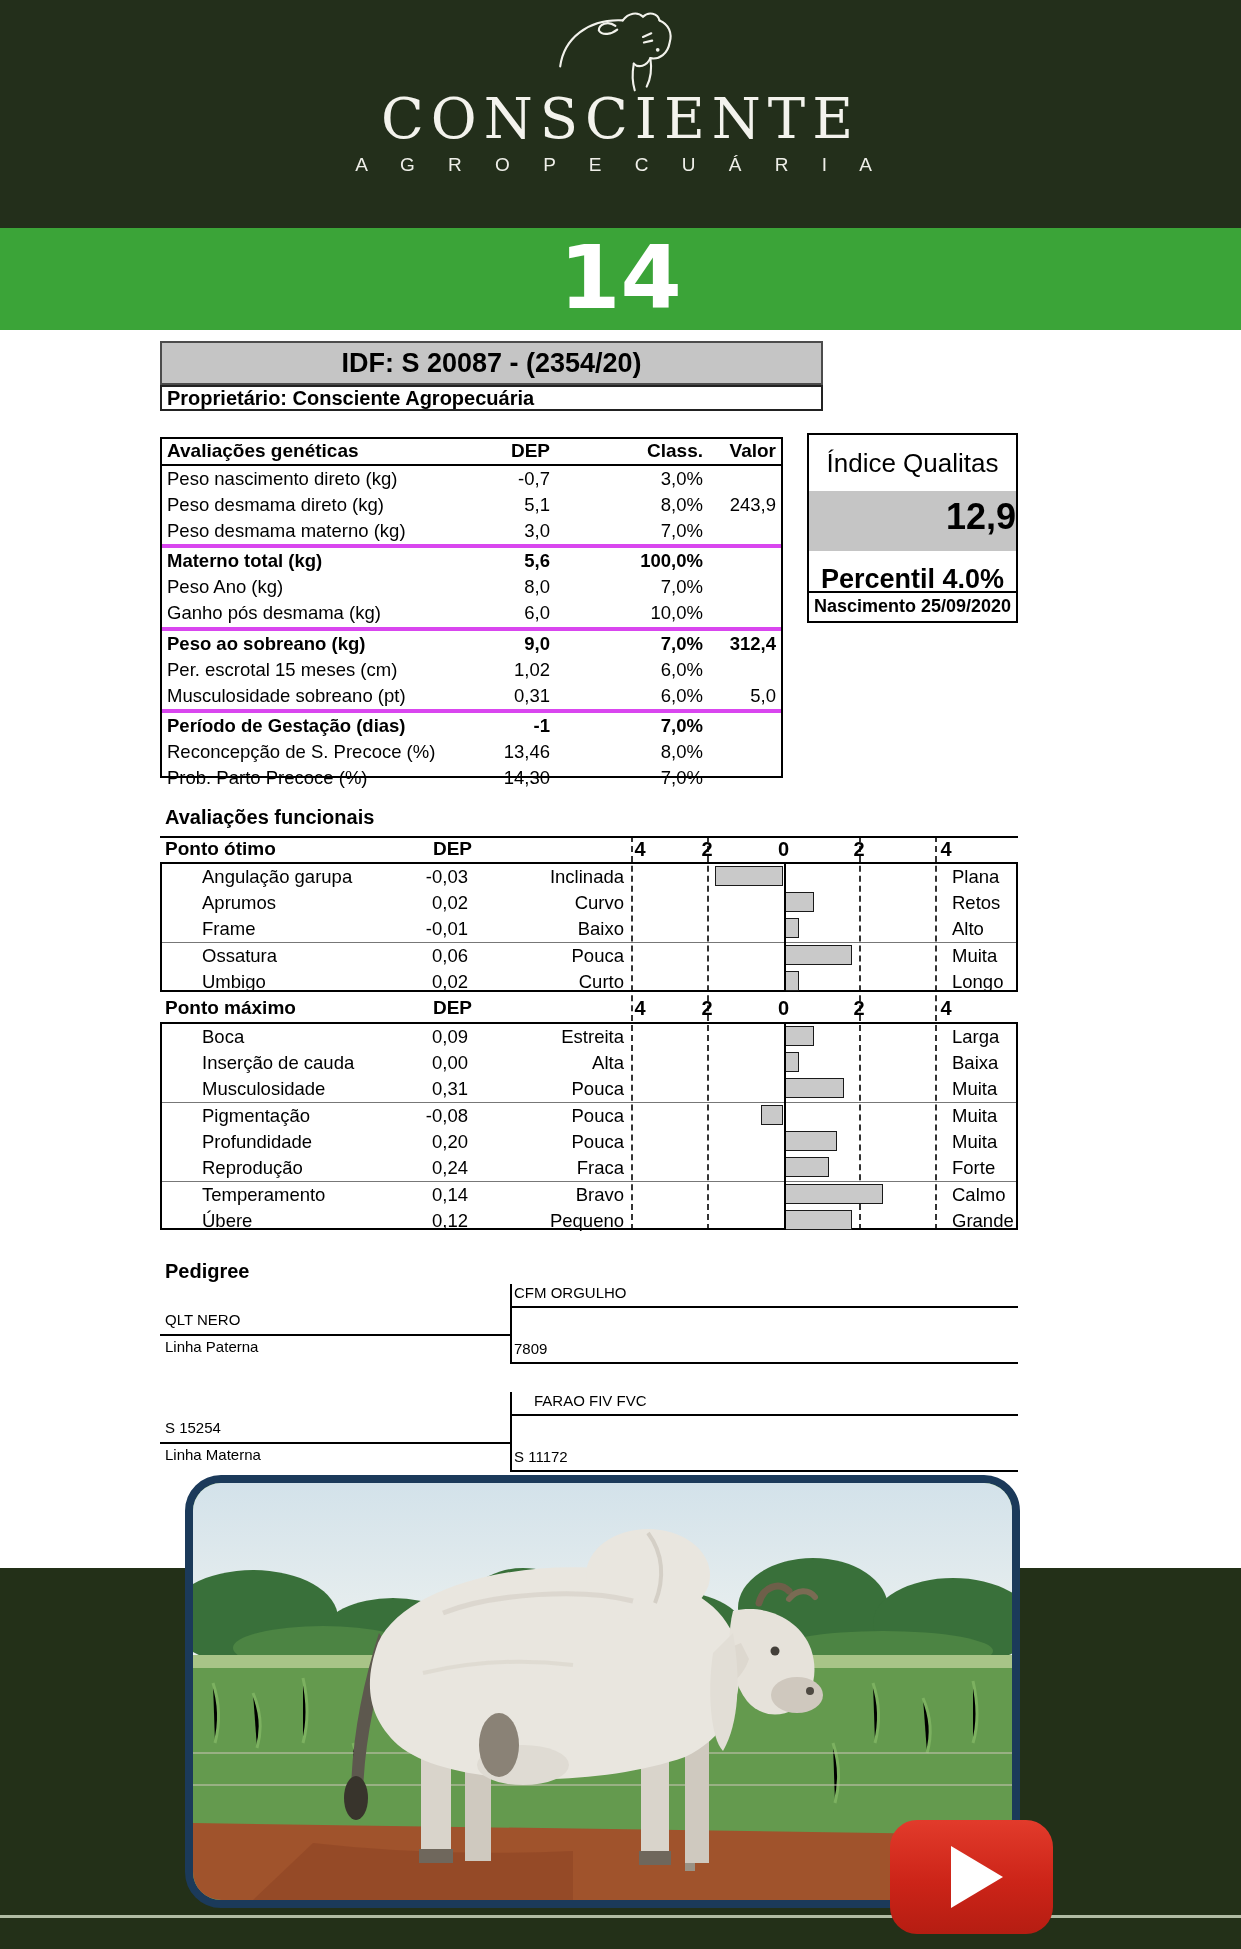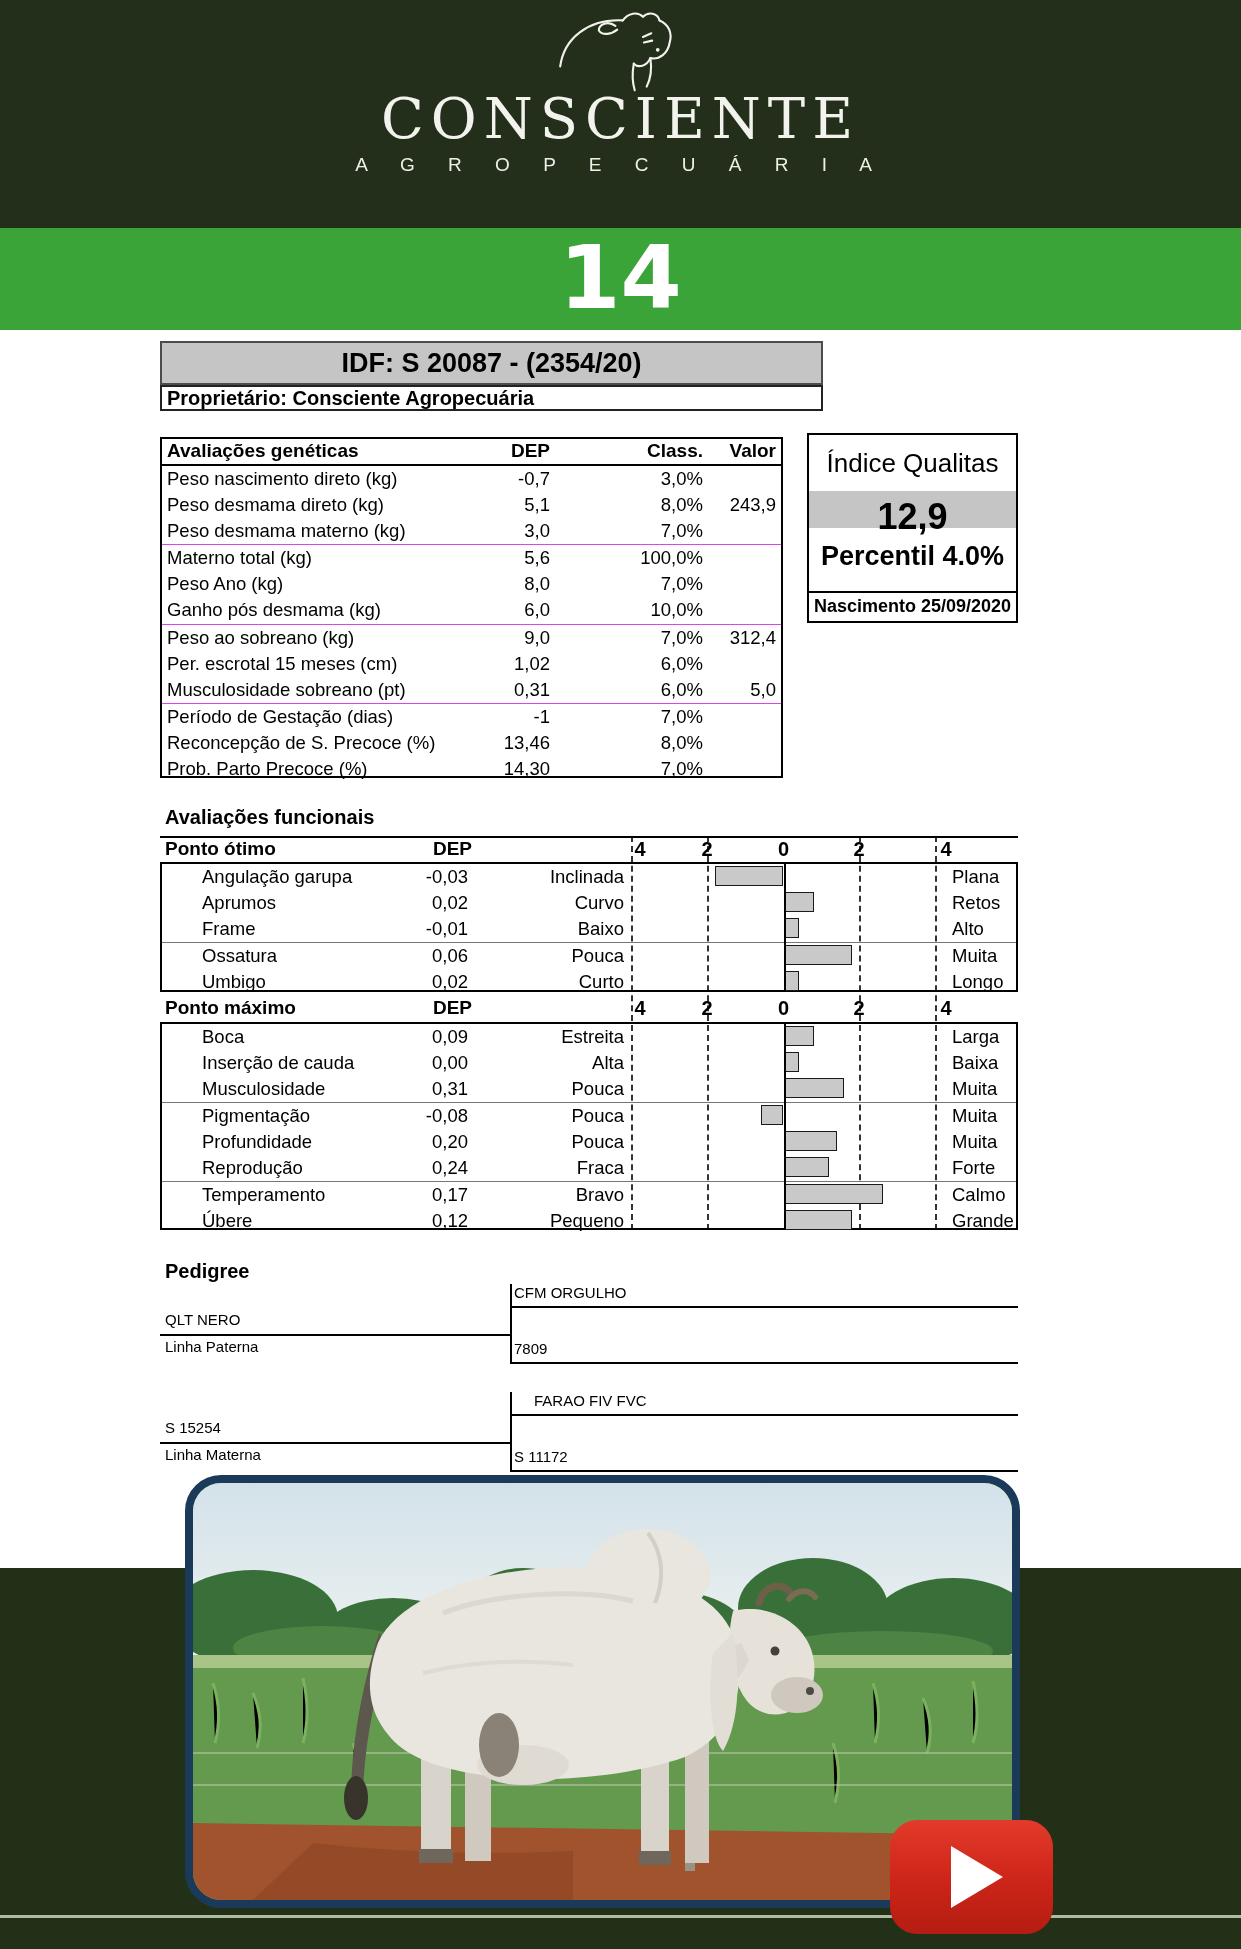--- a/index.html
+++ b/index.html
@@ -26,28 +26,28 @@
   
   .gentab{position:absolute;left:160px;top:437px;width:623px;height:341px;
     border:2px solid #000;box-sizing:border-box;}
   .genhead{position:relative;height:25px;border-bottom:2px solid #000;font-weight:bold;font-size:19px;}
   .genhead .t{position:absolute;left:5px;top:1px;}
   .gen-dep{position:absolute;right:231px;top:1px;width:120px;text-align:right;}
   .gen-cls{position:absolute;right:78px;top:1px;width:110px;text-align:right;}
   .gen-val{position:absolute;right:5px;top:1px;width:92px;text-align:right;}
   .genbody{position:relative;}
   .genrow{position:relative;height:26.1px;font-size:18.5px;}
-  .genrow.sep{border-top:1px solid #d946ef;}
+  .genrow.sep{border-top:4px solid #d946ef;font-weight:bold;}
   .genrow .lbl{position:absolute;left:5px;top:2px;}
   .genrow span.v{top:2px;}
   
   .qbox{position:absolute;left:807px;top:433px;width:211px;}
   .qmain{border:2px solid #000;box-sizing:border-box;height:160px;background:#fff;}
   .qtitle{height:56px;line-height:56px;text-align:center;font-weight:normal;font-size:26px;}
-  .qgray{height:37px;background:#c5c5c5;text-align:center;line-height:52px;
+  .qgray{height:60px;background:#c5c5c5;text-align:right;line-height:52px;
     font-size:36px;font-weight:bold;}
   .qperc{height:52px;text-align:center;line-height:56px;font-size:27px;font-weight:bold;}
   .qbirth{border:2px solid #000;border-top:0;box-sizing:border-box;height:30px;
     line-height:27px;padding-left:5px;font-size:18px;font-weight:bold;}
   .qpeso{border:2px solid #000;border-top:0;box-sizing:border-box;height:60px;
     padding-left:7px;font-size:23px;font-weight:bold;line-height:28px;padding-top:2px;}
   
   .funchead{position:absolute;left:165px;top:806px;font-size:20px;font-weight:bold;}
   .funcsec{position:absolute;left:160px;top:836px;width:858px;height:394px;}
   .topline{position:absolute;left:0;top:0;width:858px;height:2px;background:#000;}
@@ -302,21 +302,21 @@
         </div>
         <div class="crow">
           <span class="lbl" style="position: absolute;">Reprodução</span>
           <span class="dep" style="position: absolute;">0,24</span>
           <span class="lo" style="position: absolute;">Fraca</span>
           <span class="hi" style="position: absolute;">Forte</span>
           <div class="bar" style="left: 621.5px; width: 45.72px;"></div>
         </div>
         <div class="crow sep">
           <span class="lbl" style="position: absolute;">Temperamento</span>
-          <span class="dep" style="position: absolute;">0,17</span>
+          <span class="dep" style="position: absolute;">0,14</span>
           <span class="lo" style="position: absolute;">Bravo</span>
           <span class="hi" style="position: absolute;">Calmo</span>
           <div class="bar" style="left: 621.5px; width: 99.06px;"></div>
         </div>
         <div class="crow">
           <span class="lbl" style="position: absolute;">Úbere</span>
           <span class="dep" style="position: absolute;">0,12</span>
           <span class="lo" style="position: absolute;">Pequeno</span>
           <span class="hi" style="position: absolute;">Grande</span>
           <div class="bar" style="left: 621.5px; width: 68.58px;"></div>

